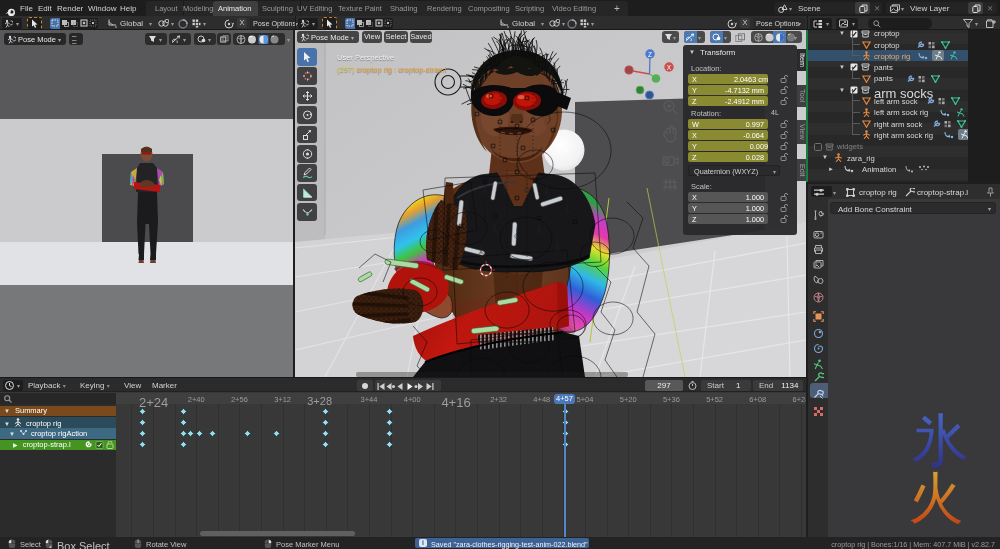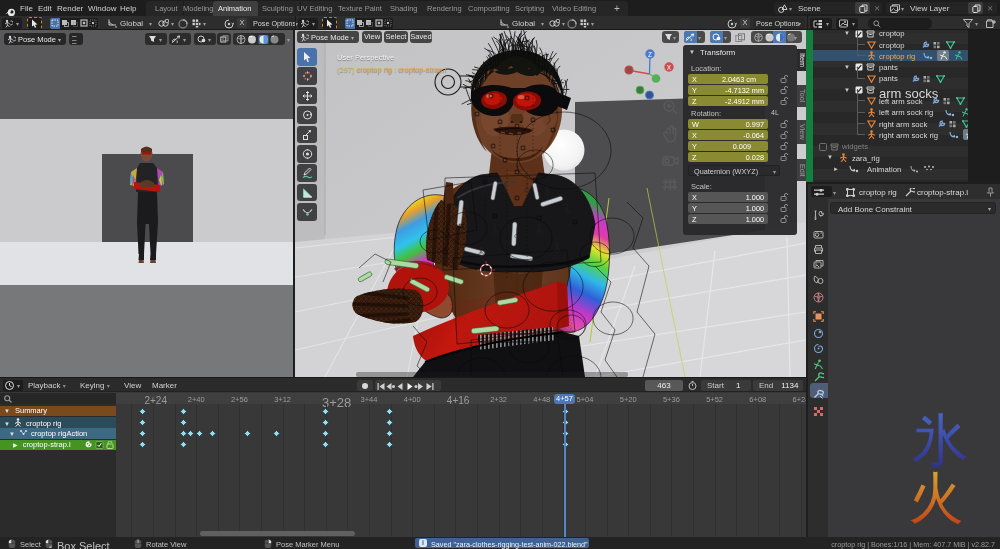--- a/index.html
+++ b/index.html
@@ -672,21 +672,21 @@
 
 
 <div class="abs" style="left:61px;top:342px;width:272px;height:4.5px;background:rgba(30,30,30,0.35);border-radius:2px;"></div>
 
 <div class="abs" id="npanel" style="left:388px;top:15px;width:114px;height:190px;background:rgba(42,42,44,0.96);border-radius:3px;">
         <div class="abs" style="left:6px;top:4px;color:#ccc;font-size:6px;">▼</div>
         <div class="abs" style="left:17px;top:3px;color:#e4e4e4;font-size:7.8px;">Transform</div>
         <div class="abs" style="left:8px;top:19px;color:#c2c2c2;font-size:7.5px;">Location:</div>
         <div class="abs" style="left:5px;top:28.5px;width:80px;height:10px;background:#8a8a33;border-radius:2px;color:#fff;font-size:7.3px;">
           <span style="position:absolute;left:4px;top:1.2px;">X</span>
-          <span style="position:absolute;right:12px;top:1.2px;padding-left:6px;">2.0463 cm</span>
+          <span style="position:absolute;right:0;top:1.2px;padding-left:6px;">2.0463 cm</span>
         </div>
         <svg class="abs" style="left:97px;top:29.5px;" width="8" height="8" viewBox="0 0 8 8">
           <rect x="1" y="3.5" width="5" height="4" rx="0.8" fill="none" stroke="#9a9a9a" stroke-width="0.9"></rect>
           <path d="M4.5 3.5 V2 a1.6 1.6 0 0 1 3.2 0" fill="none" stroke="#9a9a9a" stroke-width="0.9"></path>
         </svg>
         <div class="abs" style="left:5px;top:39.5px;width:80px;height:10px;background:#8a8a33;border-radius:2px;color:#fff;font-size:7.3px;">
           <span style="position:absolute;left:4px;top:1.2px;">Y</span>
           <span style="position:absolute;right:4px;top:1.2px;">-4.7132 mm</span>
         </div>
         <svg class="abs" style="left:97px;top:40.5px;" width="8" height="8" viewBox="0 0 8 8">
@@ -714,21 +714,21 @@
         <div class="abs" style="left:5px;top:85px;width:80px;height:10px;background:#8a8a33;border-radius:2px;color:#fff;font-size:7.3px;">
           <span style="position:absolute;left:4px;top:1.2px;">X</span>
           <span style="position:absolute;right:4px;top:1.2px;">-0.064</span>
         </div>
         <svg class="abs" style="left:97px;top:86px;" width="8" height="8" viewBox="0 0 8 8">
           <rect x="1" y="3.5" width="5" height="4" rx="0.8" fill="none" stroke="#9a9a9a" stroke-width="0.9"></rect>
           <path d="M4.5 3.5 V2 a1.6 1.6 0 0 1 3.2 0" fill="none" stroke="#9a9a9a" stroke-width="0.9"></path>
         </svg>
         <div class="abs" style="left:5px;top:96px;width:80px;height:10px;background:#8a8a33;border-radius:2px;color:#fff;font-size:7.3px;">
           <span style="position:absolute;left:4px;top:1.2px;">Y</span>
-          <span style="position:absolute;right:17px;top:1.2px;margin-left:8px;">0.009</span>
+          <span style="position:absolute;right:0;top:1.2px;margin-left:8px;">0.009</span>
         </div>
         <svg class="abs" style="left:97px;top:97px;" width="8" height="8" viewBox="0 0 8 8">
           <rect x="1" y="3.5" width="5" height="4" rx="0.8" fill="none" stroke="#9a9a9a" stroke-width="0.9"></rect>
           <path d="M4.5 3.5 V2 a1.6 1.6 0 0 1 3.2 0" fill="none" stroke="#9a9a9a" stroke-width="0.9"></path>
         </svg>
         <div class="abs" style="left:5px;top:107px;width:80px;height:10px;background:#8a8a33;border-radius:2px;color:#fff;font-size:7.3px;">
           <span style="position:absolute;left:4px;top:1.2px;">Z</span>
           <span style="position:absolute;right:4px;top:1.2px;">0.028</span>
         </div>
         <svg class="abs" style="left:97px;top:108px;" width="8" height="8" viewBox="0 0 8 8">
@@ -766,21 +766,21 @@
         </svg>
       </div>
 <div id="ntabs">
         <div class="abs" style="left:502px;top:19px;width:11px;height:22px;background:#2a2a2c;border-radius:0 3px 3px 0;color:#e8e8e8;font-size:7.3px;writing-mode:vertical-rl;text-align:center;line-height:11px;">Item</div>
         <div class="abs" style="left:502px;top:55px;width:11px;height:22px;background:rgba(38,38,40,0.85);border-radius:0 3px 3px 0;color:#9a9a9a;font-size:7.3px;writing-mode:vertical-rl;text-align:center;line-height:11px;">Tool</div>
         <div class="abs" style="left:502px;top:90px;width:11px;height:24px;background:rgba(38,38,40,0.85);border-radius:0 3px 3px 0;color:#9a9a9a;font-size:7.3px;writing-mode:vertical-rl;text-align:center;line-height:11px;">View</div>
         <div class="abs" style="left:502px;top:129px;width:11px;height:22px;background:rgba(38,38,40,0.85);border-radius:0 3px 3px 0;color:#9a9a9a;font-size:7.3px;writing-mode:vertical-rl;text-align:center;line-height:11px;">Edit</div>
       </div>
 </div>
 
-<div class="abs" id="outliner" style="left:806px;top:30px;width:162px;height:152px;background:#2b2b2b;overflow:hidden;border-left:7px solid #15803d;box-sizing:border-box;">
+<div class="abs" id="outliner" style="left:806px;top:30px;width:162px;height:152px;background:#2b2b2b;overflow:hidden;border-left:2px solid #15803d;box-sizing:border-box;">
       <div class="abs" style="left:0;top:3px;width:194px;height:11.3px;background:#2e2e2e;"></div>
       <div class="abs" style="left:0;top:14.3px;width:194px;height:11.3px;background:#282828;"></div>
       <div class="abs" style="left:0;top:25.6px;width:194px;height:11.3px;background:#2e2e2e;"></div>
       <div class="abs" style="left:0;top:36.900000000000006px;width:194px;height:11.3px;background:#282828;"></div>
       <div class="abs" style="left:0;top:48.2px;width:194px;height:11.3px;background:#2e2e2e;"></div>
       <div class="abs" style="left:0;top:59.5px;width:194px;height:11.3px;background:#282828;"></div>
       <div class="abs" style="left:0;top:70.80000000000001px;width:194px;height:11.3px;background:#2e2e2e;"></div>
       <div class="abs" style="left:0;top:82.10000000000001px;width:194px;height:11.3px;background:#282828;"></div>
       <div class="abs" style="left:0;top:93.4px;width:194px;height:11.3px;background:#2e2e2e;"></div>
       <div class="abs" style="left:0;top:104.7px;width:194px;height:11.3px;background:#282828;"></div>
@@ -1208,49 +1208,49 @@
     <path d="M14.5 0 V7 L9.5 3.5 Z"></path>
           <circle cx="16.5" cy="3.5" r="1.5"></circle>
     <path d="M25.5 0 V7 L20.5 3.5 Z"></path>
     <path d="M30.5 0 L35.5 3.5 L30.5 7 Z" fill="#f2f2f2"></path>
     <circle cx="39" cy="3.5" r="1.5"></circle>
           <path d="M41 0 L46 3.5 L41 7 Z"></path>
     <path d="M49.5 0 L54.7 3.5 L49.5 7 Z M55.3 0 H56.5 V7 H55.3 Z"></path>
     </g>
   </svg>
 
-  <div class="abs" style="left:645px;top:2px;width:38px;height:11px;background:#585858;border-radius:2px;color:#eee;font-size:8px;text-align:center;line-height:11px;">463</div>
+  <div class="abs" style="left:645px;top:2px;width:38px;height:11px;background:#585858;border-radius:2px;color:#eee;font-size:8px;text-align:center;line-height:11px;">297</div>
   <svg class="abs" style="left:688px;top:3px;" width="9" height="9" viewBox="0 0 9 9">
         <circle cx="4.5" cy="5" r="3.5" fill="none" stroke="#bbb" stroke-width="1"></circle>
         <path d="M4.5 5 L4.5 2.8 M3.5 0.5 L5.5 0.5" stroke="#bbb" stroke-width="1"></path>
       </svg>
   <div class="abs" style="left:701px;top:2px;width:50px;height:11px;background:#3a3a3a;border-radius:2px;color:#ccc;font-size:8px;line-height:11px;"><span style="margin-left:6px;text-align:right;">Start</span><span style="margin-left:12px;color:#eee;">1</span></div>
   <div class="abs" style="left:753px;top:2px;width:50px;height:11px;background:#3a3a3a;border-radius:2px;color:#ccc;font-size:8px;line-height:11px;"><span style="margin-left:6px;">End</span><span style="margin-left:8px;color:#eee;">1134</span></div>
 
   <div class="abs" style="left:0;top:15px;width:806px;height:11px;background:#3f3f3f;"></div>
 
   <div class="abs" id="grid" style="left:116px;top:15px;width:690px;height:145px;"></div>
 
   <div class="abs" style="left:0;top:15px;width:116px;height:145px;background:#2b2b2b;"></div>
   <div class="abs" style="left:0;top:15px;width:116px;height:11px;background:#272727;"></div>
   <svg class="abs" style="left:4px;top:17px;" width="8" height="8" viewBox="0 0 8 8">
         <circle cx="3.2" cy="3.2" r="2.5" fill="none" stroke="#999" stroke-width="1.1"></circle>
         <path d="M5 5 L7.5 7.5" stroke="#999" stroke-width="1.1"></path>
       </svg>
   <div class="abs" id="chanrows"></div>
 
   <div class="abs" style="left:200px;top:153px;width:155px;height:5px;background:#606060;border-radius:2.5px;z-index:5;"></div>
-<div class="abs" style="left:139px;top:17px;width:28px;text-align:right;color:#9c9c9c;font-size:10px;">2+24</div>
+<div class="abs" style="left:139px;top:17px;width:28px;text-align:center;color:#9c9c9c;font-size:13px;">2+24</div>
       <div class="abs" style="left:182.2px;top:17px;width:28px;text-align:center;color:#9c9c9c;font-size:7.5px;">2+40</div>
       <div class="abs" style="left:225.4px;top:17px;width:28px;text-align:center;color:#9c9c9c;font-size:7.5px;">2+56</div>
       <div class="abs" style="left:268.6px;top:17px;width:28px;text-align:center;color:#9c9c9c;font-size:7.5px;">3+12</div>
-      <div class="abs" style="left:322px;top:17px;width:28px;text-align:right;color:#9c9c9c;font-size:13px;">3+28</div>
+      <div class="abs" style="left:304px;top:17px;width:28px;text-align:right;color:#9c9c9c;font-size:11px;">3+28</div>
       <div class="abs" style="left:355px;top:17px;width:28px;text-align:center;color:#9c9c9c;font-size:7.5px;">3+44</div>
       <div class="abs" style="left:398.20000000000005px;top:17px;width:28px;text-align:center;color:#9c9c9c;font-size:7.5px;">4+00</div>
-      <div class="abs" style="left:441.40000000000003px;top:17px;width:28px;text-align:right;color:#9c9c9c;font-size:10px;">4+16</div>
+      <div class="abs" style="left:441.40000000000003px;top:17px;width:28px;text-align:center;color:#9c9c9c;font-size:13px;">4+16</div>
       <div class="abs" style="left:484.6px;top:17px;width:28px;text-align:center;color:#9c9c9c;font-size:7.5px;">2+32</div>
       <div class="abs" style="left:527.8px;top:17px;width:28px;text-align:center;color:#9c9c9c;font-size:7.5px;">4+48</div>
       <div class="abs" style="left:571px;top:17px;width:28px;text-align:center;color:#9c9c9c;font-size:7.5px;">5+04</div>
       <div class="abs" style="left:614.2px;top:17px;width:28px;text-align:center;color:#9c9c9c;font-size:7.5px;">5+20</div>
       <div class="abs" style="left:657.4000000000001px;top:17px;width:28px;text-align:center;color:#9c9c9c;font-size:7.5px;">5+36</div>
       <div class="abs" style="left:700.6px;top:17px;width:28px;text-align:center;color:#9c9c9c;font-size:7.5px;">5+52</div>
       <div class="abs" style="left:743.8000000000001px;top:17px;width:28px;text-align:center;color:#9c9c9c;font-size:7.5px;">6+08</div>
       <div class="abs" style="left:787px;top:17px;width:28px;text-align:center;color:#9c9c9c;font-size:7.5px;">6+24</div>
       <div class="abs" style="left:131.4px;top:26px;width:1px;height:134px;background:#303030;"></div>
       <div class="abs" style="left:153px;top:26px;width:1px;height:134px;background:#303030;"></div>

